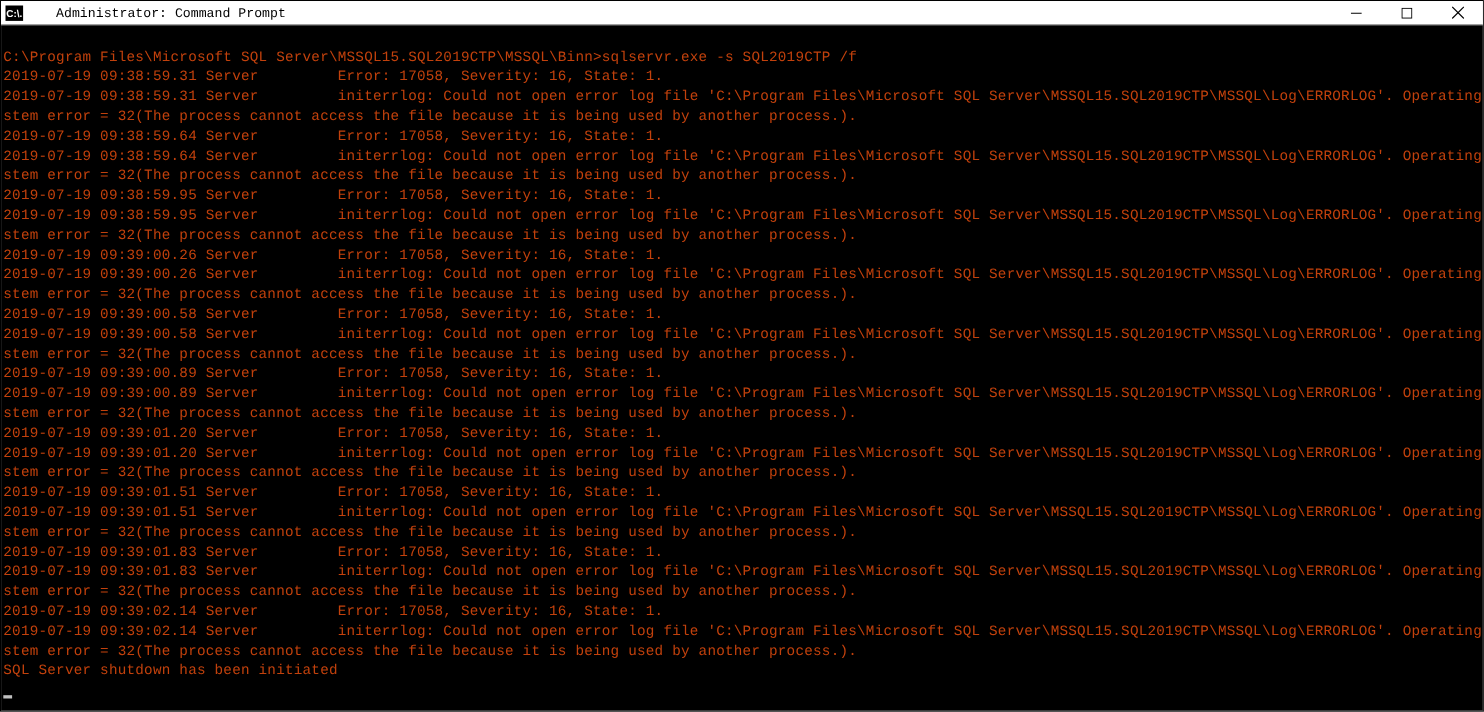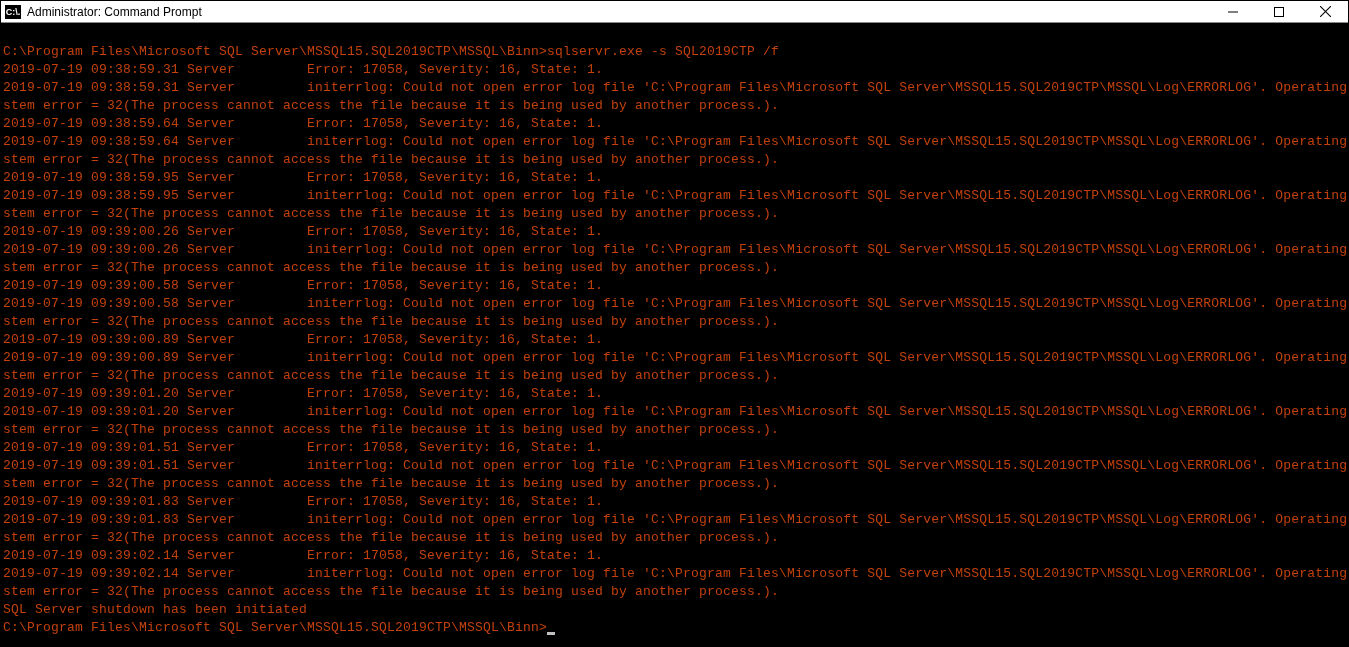--- a/index.html
+++ b/index.html
@@ -39,23 +39,24 @@
       justify-content: center;
       font-size: 9px;
       font-weight: bold;
       background: #000;
       color: #fff;
       font-family: Arial, sans-serif;
       padding: 0 1px;
     }
     .titlebar-text {
       font-size: 12px;
-      font-family: Liberation Sans, sans-serif;
+      font-family: Liberation Mono, monospace;
       color: #000;
       flex: 1;
+      margin-left: 24px;
     }
     .window-controls {
       display: flex;
       height: 100%;
     }
     .window-btn {
       width: 46px;
       height: 100%;
       display: flex;
       align-items: center;
@@ -141,14 +142,14 @@
 2019-07-19 09:39:01.51 Server         Error: 17058, Severity: 16, State: 1.
 2019-07-19 09:39:01.51 Server         initerrlog: Could not open error log file 'C:\Program Files\Microsoft SQL Server\MSSQL15.SQL2019CTP\MSSQL\Log\ERRORLOG'. Operating sy
 stem error = 32(The process cannot access the file because it is being used by another process.).
 2019-07-19 09:39:01.83 Server         Error: 17058, Severity: 16, State: 1.
 2019-07-19 09:39:01.83 Server         initerrlog: Could not open error log file 'C:\Program Files\Microsoft SQL Server\MSSQL15.SQL2019CTP\MSSQL\Log\ERRORLOG'. Operating sy
 stem error = 32(The process cannot access the file because it is being used by another process.).
 2019-07-19 09:39:02.14 Server         Error: 17058, Severity: 16, State: 1.
 2019-07-19 09:39:02.14 Server         initerrlog: Could not open error log file 'C:\Program Files\Microsoft SQL Server\MSSQL15.SQL2019CTP\MSSQL\Log\ERRORLOG'. Operating sy
 stem error = 32(The process cannot access the file because it is being used by another process.).
 SQL Server shutdown has been initiated
-<span>C:\Program Files\Microsoft SQL Server\MSSQL15.SQL2019CTP\MSSQL\Binn&gt;</span><span class="cursor"></span></div>
+<span class="cursor"></span></div>
 </div>
 
 </body></html>

